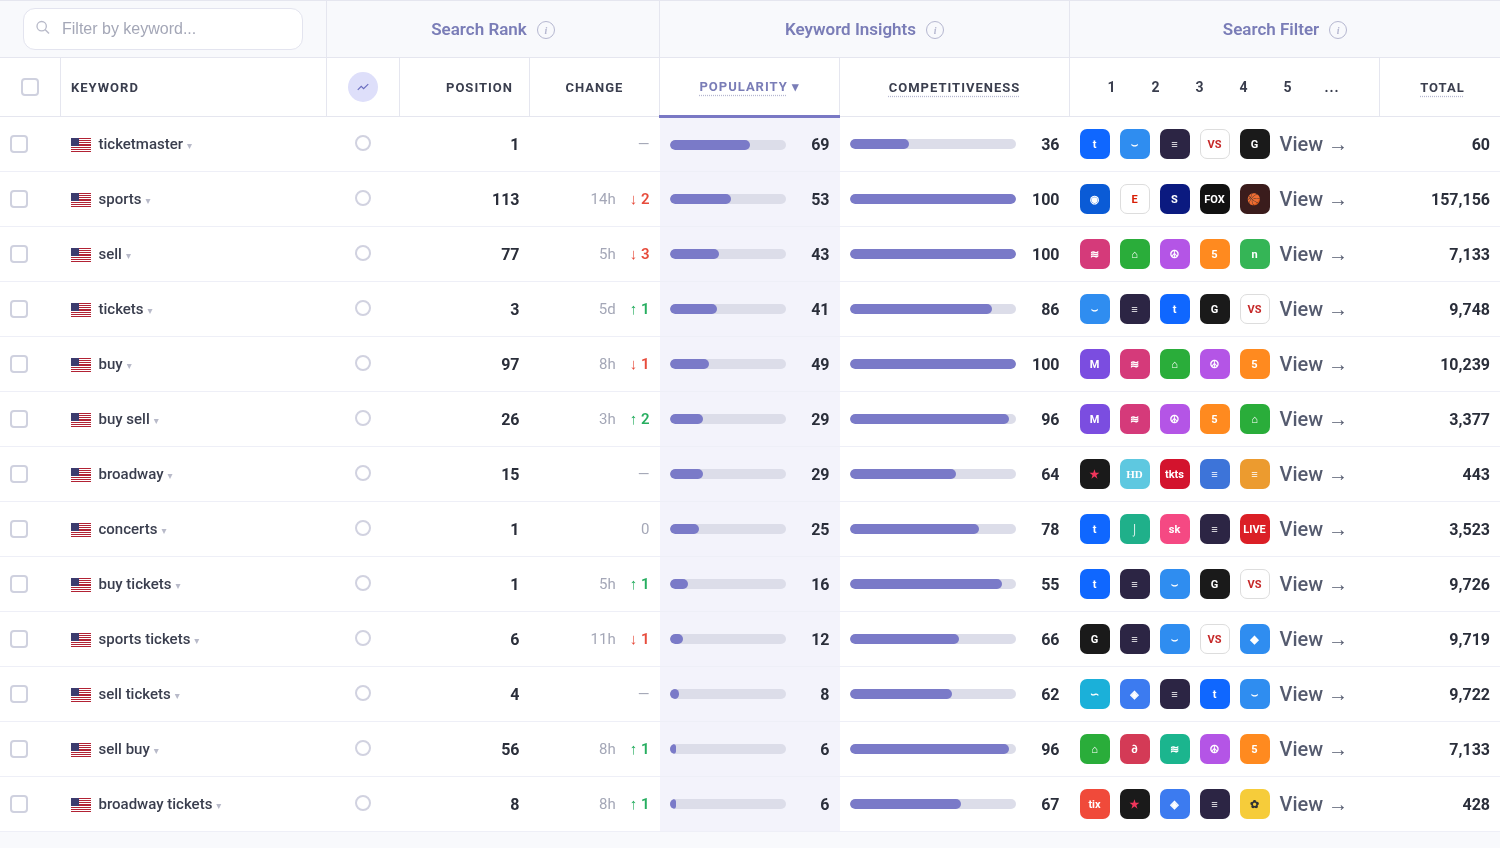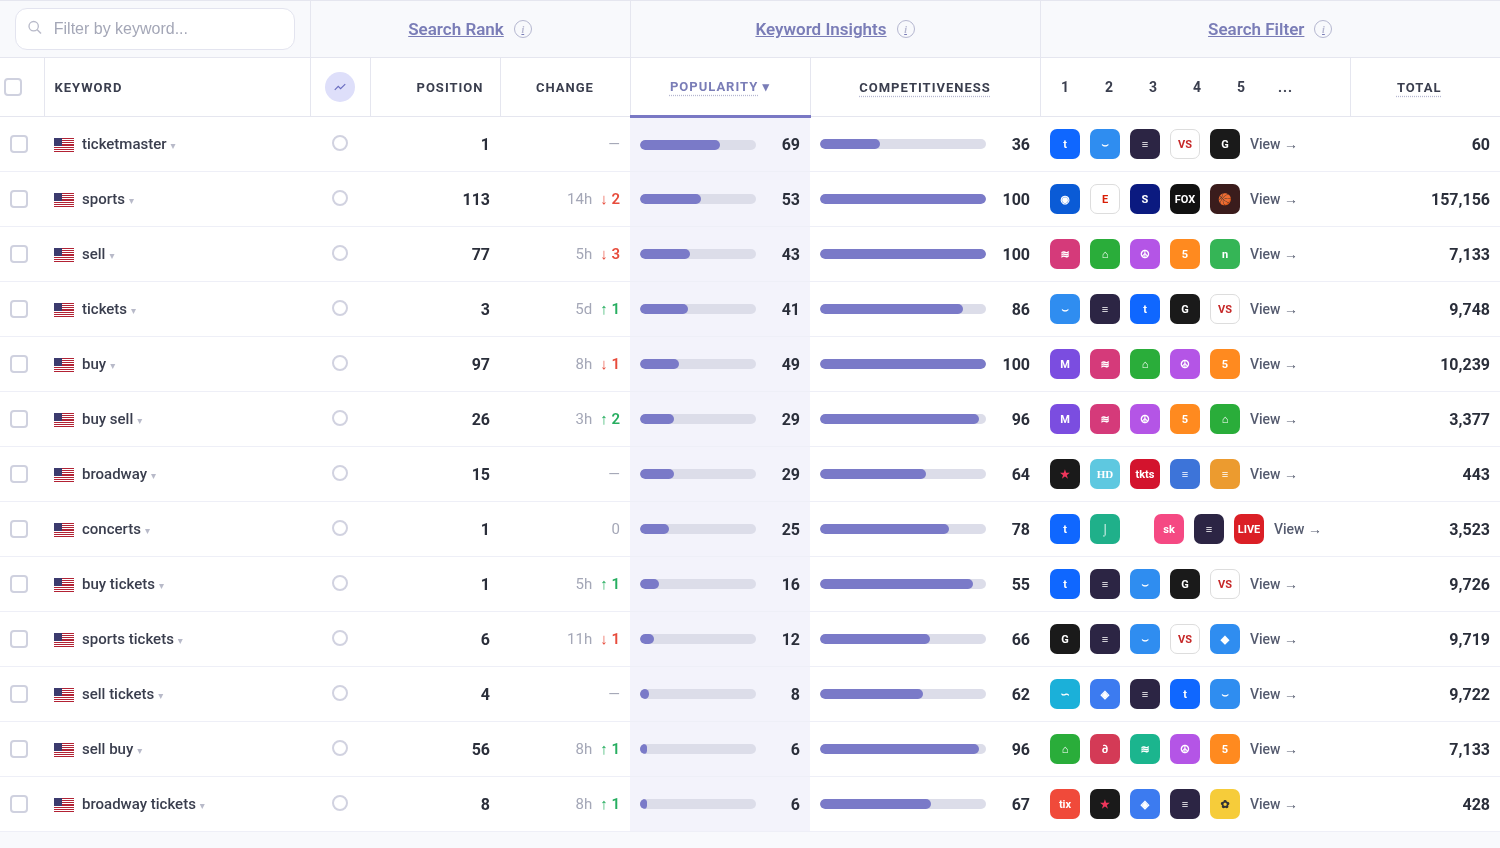--- a/index.html
+++ b/index.html
@@ -1,52 +1,52 @@
 <!DOCTYPE html>
 <html><head>
 <meta charset="utf-8">
 <style>
 * { box-sizing: border-box; margin: 0; padding: 0; }
 body { font-family: -apple-system, BlinkMacSystemFont, "Segoe UI", Roboto, sans-serif; background: #f8f9fc; color: #2a2e3a; width: 1500px; font-size: 14px; }
 .tbl { width: 100%; border-collapse: collapse; background: #fff; }
 .hdr { background: #f8f9fc; }
 .hdr td { border: 1px solid #e5e6ef; padding: 0; text-align: center; }
-.hdr-title { color: #7a7db7; font-weight: 600; font-size: 17px; padding: 18px 0; display: inline-flex; align-items: center; gap: 10px; text-decoration: underline; }
+.hdr-title { color: #7a7db7; font-weight: 600; font-size: 17px; padding: 18px 0; display: inline-flex; align-items: flex-end; gap: 10px; }
 .info-icon { width: 18px; height: 18px; border: 1px solid #b5b7d0; border-radius: 50%; color: #b5b7d0; font-size: 10px; font-style: italic; font-weight: bold; display: inline-flex; align-items: center; justify-content: center; font-family: Georgia, serif; }
 .filter-cell { padding: 12px 18px; }
 .filter-input { width: 280px; height: 42px; border: 1px solid #e3e4ef; border-radius: 12px; padding: 0 12px 0 38px; font-size: 16px; color: #333; background: #fff; }
 .filter-input::placeholder { color: #a4a7b7; }
 .filter-wrap { position: relative; display: inline-block; }
 .search-ic { position: absolute; left: 12px; top: 50%; transform: translateY(-50%); color: #b8bac9; }
-.colrow td { background: #fff; border: 1px solid #e5e6ef; padding: 14px 4px; font-weight: 700; font-size: 13px; letter-spacing: 1px; color: #3a3e4e; text-align: center; }
+.colrow td { background: #fff; border: 1px solid #e5e6ef; padding: 14px 21px; font-weight: 700; font-size: 13px; letter-spacing: 1px; color: #3a3e4e; text-align: center; }
 .colrow .pop { color: #7a7db7; border-bottom: 3px solid #7978c4; }
 .colrow .pop .sort { color: #7a7db7; }
 .colrow .kw-col { text-align: left; padding-left: 10px; }
 .chart-btn { width: 30px; height: 30px; border-radius: 50%; background: #dedffa; display: inline-flex; align-items: center; justify-content: center; color: #6a6dc0; }
 .row td { border-bottom: 1px solid #eeeff7; padding: 12px 10px; vertical-align: middle; }
 .chk { width: 18px; height: 18px; border: 2px solid #cfd1df; border-radius: 4px; }
 .flag { display: inline-block; width: 20px; height: 14px; background: linear-gradient(to bottom, #b22234 0 7.7%, #fff 7.7% 15.4%, #b22234 15.4% 23%, #fff 23% 30.7%, #b22234 30.7% 38.5%, #fff 38.5% 46%, #b22234 46% 53.8%, #fff 53.8% 61.5%, #b22234 61.5% 69.2%, #fff 69.2% 77%, #b22234 77% 84.6%, #fff 84.6% 92.3%, #b22234 92.3% 100%); position: relative; margin-right: 8px; vertical-align: middle; }
 .flag::before { content: ""; position: absolute; top: 0; left: 0; width: 8px; height: 7.5px; background: #3c3b6e; }
 .kw-txt { color: #3a3e4e; font-weight: 500; font-size: 15px; }
 .caret { color: #b8bac9; font-size: 10px; margin-left: 4px; }
 .radio { width: 16px; height: 16px; border: 2px solid #d1d2e0; border-radius: 50%; display: inline-block; }
 .pos { text-align: right; font-weight: 700; font-size: 16px; padding-right: 20px; }
 .chg { text-align: right; padding-right: 20px; font-size: 15px; }
-.chg .t { color: #a4a7b7; margin-right: 8px; }
+.chg .t { color: #a4a7b7; margin-right: 14px; }
 .chg .up { color: #27ae60; font-weight: 600; }
 .chg .dn { color: #e74c3c; font-weight: 600; }
 .chg .none { color: #a4a7b7; }
 .bar-cell { background: #f3f3fb; }
 .bar-wrap { display: flex; align-items: center; gap: 12px; }
 .bar { flex: 1; height: 10px; background: #dcdde9; border-radius: 5px; overflow: hidden; }
 .fill { height: 100%; background: #7a7ac8; border-radius: 5px; }
 .bar-val { font-weight: 700; font-size: 16px; min-width: 32px; text-align: right; }
 .apps { display: flex; gap: 10px; align-items: center; }
 .app { width: 30px; height: 30px; border-radius: 7px; display: flex; align-items: center; justify-content: center; color: #fff; font-weight: 700; font-size: 11px; flex-shrink: 0; }
-.view { color: #555b6f; font-weight: 500; font-size: 14px; white-space: nowrap; }
+.view { color: #555b6f; font-weight: 500; font-size: 20px; white-space: nowrap; }
 .tot { text-align: right; font-weight: 700; font-size: 16px; padding-right: 16px; }
 .dotted { text-decoration: underline dotted #b5b7d0; text-underline-offset: 4px; }
 .sr-num { min-width: 34px; text-align: center; font-weight: 700; font-size: 14px; color: #3a3e4e; }
 .sr-hd { display: flex; gap: 10px; align-items: center; padding: 0 4px; }
 </style>
 </head>
 <body>
 
 <table class="tbl">
   <tbody>
@@ -382,21 +382,21 @@
             <div class="bar">
               <div class="fill" style="width:78%"></div>
             </div>
             <span class="bar-val">78</span>
           </div>
         </td>
     <td>
           <div class="apps">
             <span class="app" style="background:#0f67ff;color:#fff;">t</span>
             <span class="app" style="background:#1fb08a;color:#fff;">⌡</span>
-            <span class="app" style="background:#f54983;color:#fff;margin-left:24px;">sk</span>
+            <span class="app" style="background:#f54983;color:#fff;">sk</span>
             <span class="app" style="background:#2c2544;color:#fff;">≡</span>
             <span class="app" style="background:#db1f26;color:#fff;">LIVE</span>
             <span class="view">View →</span>
           </div>
         </td>
     <td class="tot">3,523</td>
       </tr>
       <tr class="row">
     <td style="text-align:center;">
           <div class="chk"></div>

